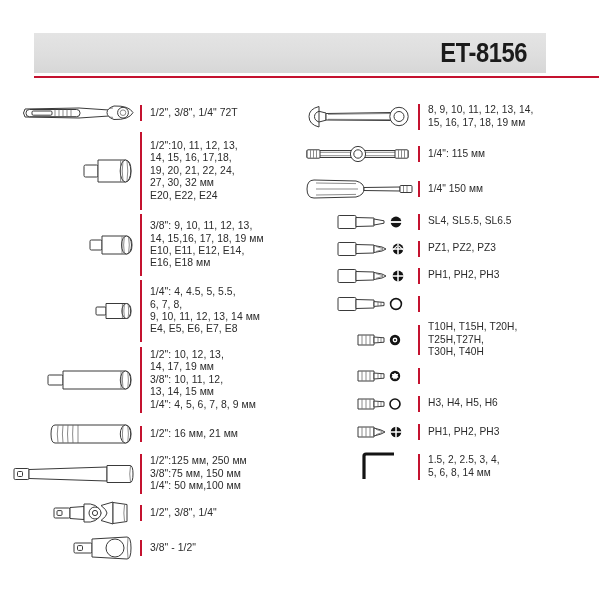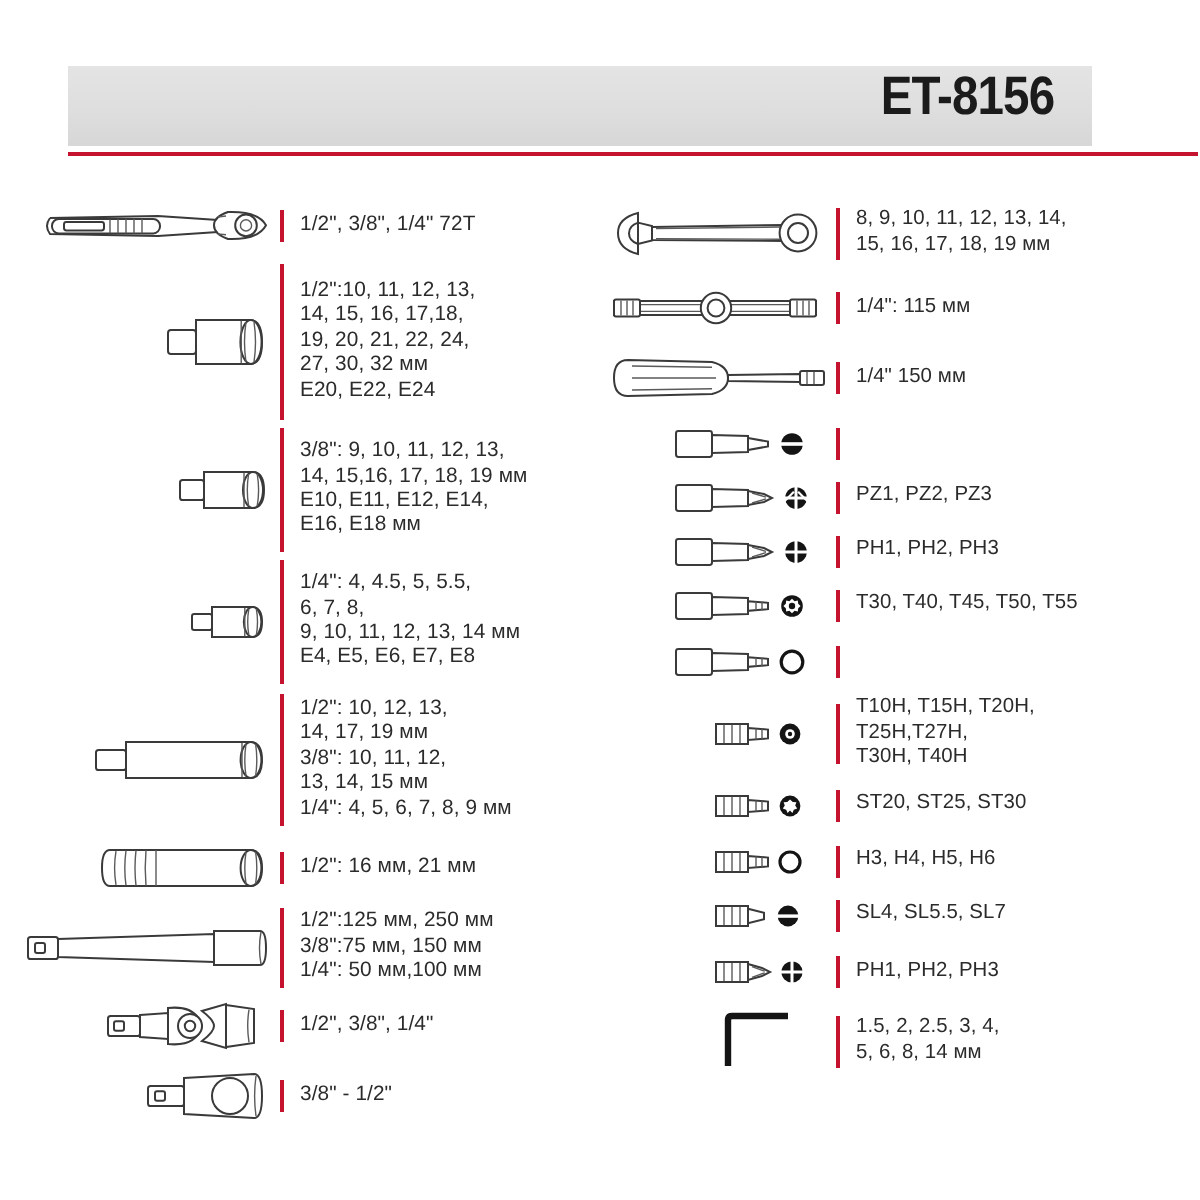--- a/index.html
+++ b/index.html
@@ -15,21 +15,21 @@
     width: 600px; height: 600px;
     background: #ffffff;
   }
 
   
   .header {
     position: absolute;
     left: 34px; top: 33px;
     width: 512px; height: 40px;
     background: linear-gradient(180deg, #e4e4e4 0%, #dedede 55%, #d7d7d7 100%);
-    display: flex; justify-content: flex-end;
+    display: flex; align-items: center; justify-content: flex-end;
   }
   .header-title {
     font-size: 27px;
     font-weight: bold;
     color: #1b1b1b;
     letter-spacing: -0.5px;
     padding-right: 21px;
     font-family: "Liberation Sans", sans-serif;
     transform: scaleX(0.88);
     transform-origin: right center;
@@ -332,20 +332,21 @@
             <path class="lnf" d="M20 6.5 L38 7 L38 15 L20 15.5 Z"></path>
             <path class="lnf" d="M38 8 L48 9.8 L48 12.2 L38 14 Z"></path>
             <g>
               <circle class="blk" cx="60" cy="11" r="5.4"></circle>
               <rect x="54" y="10.1" width="12" height="1.8" fill="#ffffff"></rect>
             </g>
           </svg>
         </span>
       </div>
       <div class="bar" style="height:16px"></div>
+      <div class="spec">SL4, SL5.5, SL6.5</div>
     </div>
 
     <div class="row" style="height:27px">
       <div class="icon-cell">
         <span>
           <svg width="80" height="22" viewBox="0 0 80 22">
             <rect class="lnf" x="2" y="4.5" width="18" height="13" rx="1.2"></rect>
             <path class="lnf" d="M20 6.5 L38 7 L38 15 L20 15.5 Z"></path>
             <path class="lnf" d="M38 7.5 L46 9 L50 11 L46 13 L38 14.5 Z"></path>
             <path class="thin" d="M40 8.5 L47 10.6 M40 13.5 L47 11.4"></path>
@@ -376,49 +377,30 @@
               <rect x="56.2" y="10.25" width="11.6" height="1.5" fill="#ffffff"></rect>
               <rect x="61.25" y="5.2" width="1.5" height="11.6" fill="#ffffff"></rect>
             </g>
           </svg>
         </span>
       </div>
       <div class="bar" style="height:16px"></div>
       <div class="spec">PH1, PH2, PH3</div>
     </div>
 
-    <div class="row" style="height:27px">
+
+    <div class="row" style="height:30px">
       <div class="icon-cell">
         <span>
           <svg width="80" height="22" viewBox="0 0 80 22">
             <rect class="lnf" x="2" y="4.5" width="18" height="13" rx="1.2"></rect>
             <path class="lnf" d="M20 6.5 L38 7 L38 15 L20 15.5 Z"></path>
             <path class="lnf" d="M38 8.6 L48 9.4 L48 12.6 L38 13.4 Z"></path>
             <path class="thin" d="M42 8.8 L42 13.2 M45 8.9 L45 13.1"></path>
             <g>
-              <circle class="blk" cx="60" cy="11" r="5.4"></circle>
-              <path fill="#ffffff" d="M60 7.4 L61.3 8.6 L62.9 8.3 L63.1 9.9 L64.3 11 L63.1 12.1 L62.9 13.7 L61.3 13.4 L60 14.6 L58.7 13.4 L57.1 13.7 L56.9 12.1 L55.7 11 L56.9 9.9 L57.1 8.3 L58.7 8.6 Z"></path>
-              <circle class="blk" cx="60" cy="11" r="1.6"></circle>
-            </g>
-          </svg>
-        </span>
-      </div>
-      <div class="bar" style="height:16px"></div>
-      <div class="spec">T30, T40, T45, T50, T55</div>
-    </div>
-
-    <div class="row" style="height:30px">
-      <div class="icon-cell">
-        <span>
-          <svg width="80" height="22" viewBox="0 0 80 22">
-            <rect class="lnf" x="2" y="4.5" width="18" height="13" rx="1.2"></rect>
-            <path class="lnf" d="M20 6.5 L38 7 L38 15 L20 15.5 Z"></path>
-            <path class="lnf" d="M38 8.6 L48 9.4 L48 12.6 L38 13.4 Z"></path>
-            <path class="thin" d="M42 8.8 L42 13.2 M45 8.9 L45 13.1"></path>
-            <g>
               <circle cx="60" cy="11" r="5.4" fill="#ffffff" stroke="#141414" stroke-width="1.6"></circle>
             </g>
           </svg>
         </span>
       </div>
       <div class="bar" style="height:16px"></div>
     </div>
 
     <div class="row" style="height:42px">
       <div class="icon-cell">
@@ -451,58 +433,40 @@
             <path class="lnf" d="M38 7 L48 7.8 L48 12.2 L38 13 Z"></path>
             <path class="thin" d="M42 7.3 L42 12.7 M45 7.4 L45 12.6"></path>
             <g>
               <circle class="blk" cx="59" cy="10" r="5.2"></circle>
               <path fill="#ffffff" d="M59 6.7 L60.4 8 L62.2 8.1 L61.6 9.8 L62.6 11.3 L60.9 11.9 L60.2 13.5 L59 12.3 L57.8 13.5 L57.1 11.9 L55.4 11.3 L56.4 9.8 L55.8 8.1 L57.6 8 Z"></path>
             </g>
           </svg>
         </span>
       </div>
       <div class="bar" style="height:16px"></div>
-      <div class="spec">ST20, ST25, ST30</div>
     </div>
 
     <div class="row" style="height:27px">
       <div class="icon-cell">
         <span>
           <svg width="80" height="20" viewBox="0 0 80 20">
             <path class="lnf" d="M22 5 L38 5 L38 15 L22 15 Z"></path>
             <path class="thin" d="M26 5.4 L26 14.6 M30 5.4 L30 14.6 M34 5.4 L34 14.6"></path>
             <path class="lnf" d="M38 7 L48 7.8 L48 12.2 L38 13 Z"></path>
             <path class="thin" d="M42 7.3 L42 12.7 M45 7.4 L45 12.6"></path>
             <g>
               <circle cx="59" cy="10" r="5" fill="#ffffff" stroke="#141414" stroke-width="1.6"></circle>
             </g>
           </svg>
         </span>
       </div>
       <div class="bar" style="height:16px"></div>
       <div class="spec">H3, H4, H5, H6</div>
     </div>
 
-    <div class="row" style="height:27px">
-      <div class="icon-cell">
-        <span>
-          <svg width="80" height="20" viewBox="0 0 80 20">
-            <path class="lnf" d="M22 5 L38 5 L38 15 L22 15 Z"></path>
-            <path class="thin" d="M26 5.4 L26 14.6 M30 5.4 L30 14.6 M34 5.4 L34 14.6"></path>
-            <path class="lnf" d="M38 6.4 L46 8.4 L46 11.6 L38 13.6 Z"></path>
-            <g>
-              <circle class="blk" cx="58" cy="10" r="5.2"></circle>
-              <rect x="52.3" y="9.2" width="11.4" height="1.7" fill="#ffffff"></rect>
-            </g>
-          </svg>
-        </span>
-      </div>
-      <div class="bar" style="height:16px"></div>
-      <div class="spec">SL4, SL5.5, SL7</div>
-    </div>
 
     <div class="row" style="height:30px">
       <div class="icon-cell">
         <span>
           <svg width="80" height="20" viewBox="0 0 80 20">
             <path class="lnf" d="M22 5 L38 5 L38 15 L22 15 Z"></path>
             <path class="thin" d="M26 5.4 L26 14.6 M30 5.4 L30 14.6 M34 5.4 L34 14.6"></path>
             <path class="lnf" d="M38 6 L45 8 L49 10 L45 12 L38 14 Z"></path>
             <path class="thin" d="M40 7.3 L46.4 9.6 M40 12.7 L46.4 10.4"></path>
             <g>

